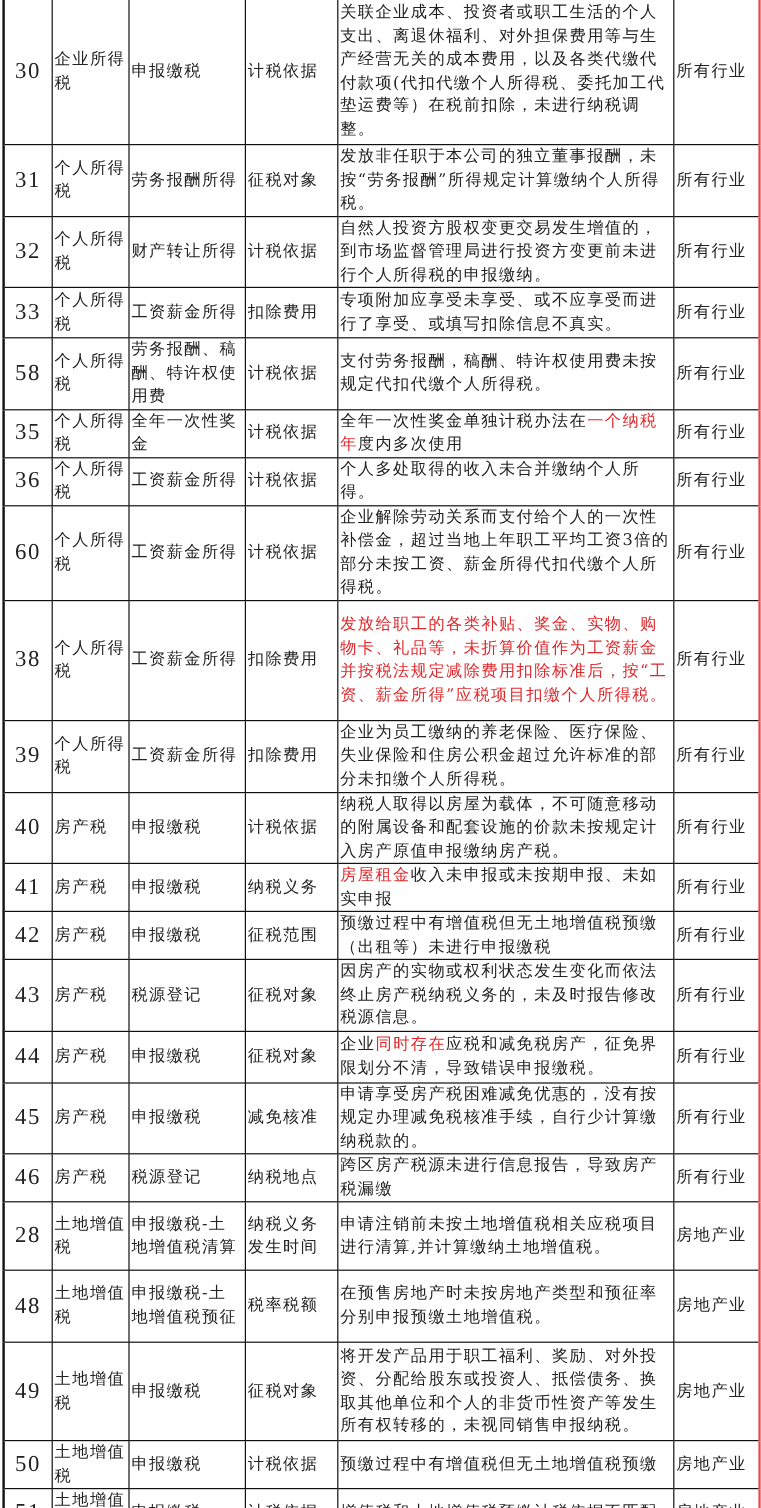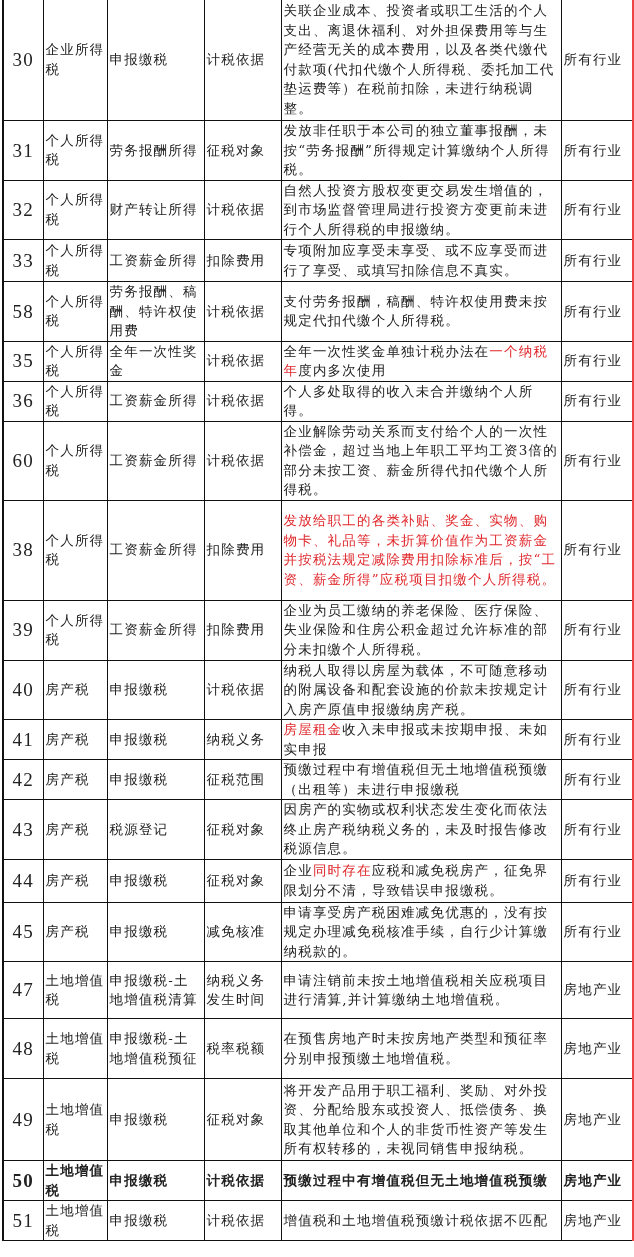--- a/index.html
+++ b/index.html
@@ -168,22 +168,30 @@
         <td class="ind">所有行业</td>
       </tr>
       <tr style="height: 58px;">
         <td class="no">45</td>
         <td class="tax">房产税</td>
         <td class="item">申报缴税</td>
         <td class="type">减免核准</td>
         <td class="desc"><span>申请享受房产税困难减免优惠的，没有按规定办理减免税核准手续，自行少计算缴纳税款的。</span></td>
         <td class="ind">所有行业</td>
       </tr>
+      <tr style="height: 40px;">
+        <td class="no">46</td>
+        <td class="tax">房产税</td>
+        <td class="item">税源登记</td>
+        <td class="type">纳税地点</td>
+        <td class="desc"><span>跨区房产税源未进行信息报告，导致房产税漏缴</span></td>
+        <td class="ind">所有行业</td>
+      </tr>
       <tr style="height: 57px;">
-        <td class="no">47</td>
+        <td class="no">28</td>
         <td class="tax">土地增值税</td>
         <td class="item">申报缴税-土地增值税清算</td>
         <td class="type">纳税义务发生时间</td>
         <td class="desc"><span>申请注销前未按土地增值税相关应税项目进行清算,并计算缴纳土地增值税。</span></td>
         <td class="ind">房地产业</td>
       </tr>
       <tr style="height: 60px;">
         <td class="no">48</td>
         <td class="tax">土地增值税</td>
         <td class="item">申报缴税-土地增值税预征</td>
@@ -192,21 +200,21 @@
         <td class="ind">房地产业</td>
       </tr>
       <tr style="height: 82px;">
         <td class="no">49</td>
         <td class="tax">土地增值税</td>
         <td class="item">申报缴税</td>
         <td class="type">征税对象</td>
         <td class="desc"><span>将开发产品用于职工福利、奖励、对外投资、分配给股东或投资人、抵偿债务、换取其他单位和个人的非货币性资产等发生所有权转移的，未视同销售申报纳税。</span></td>
         <td class="ind">房地产业</td>
       </tr>
-      <tr style="height: 35px; font-weight: bold;">
+      <tr style="height: 35px;">
         <td class="no">50</td>
         <td class="tax">土地增值税</td>
         <td class="item">申报缴税</td>
         <td class="type">计税依据</td>
         <td class="desc"><span>预缴过程中有增值税但无土地增值税预缴</span></td>
         <td class="ind">房地产业</td>
       </tr>
       <tr style="height: 38px;">
         <td class="no">51</td>
         <td class="tax">土地增值税</td>

